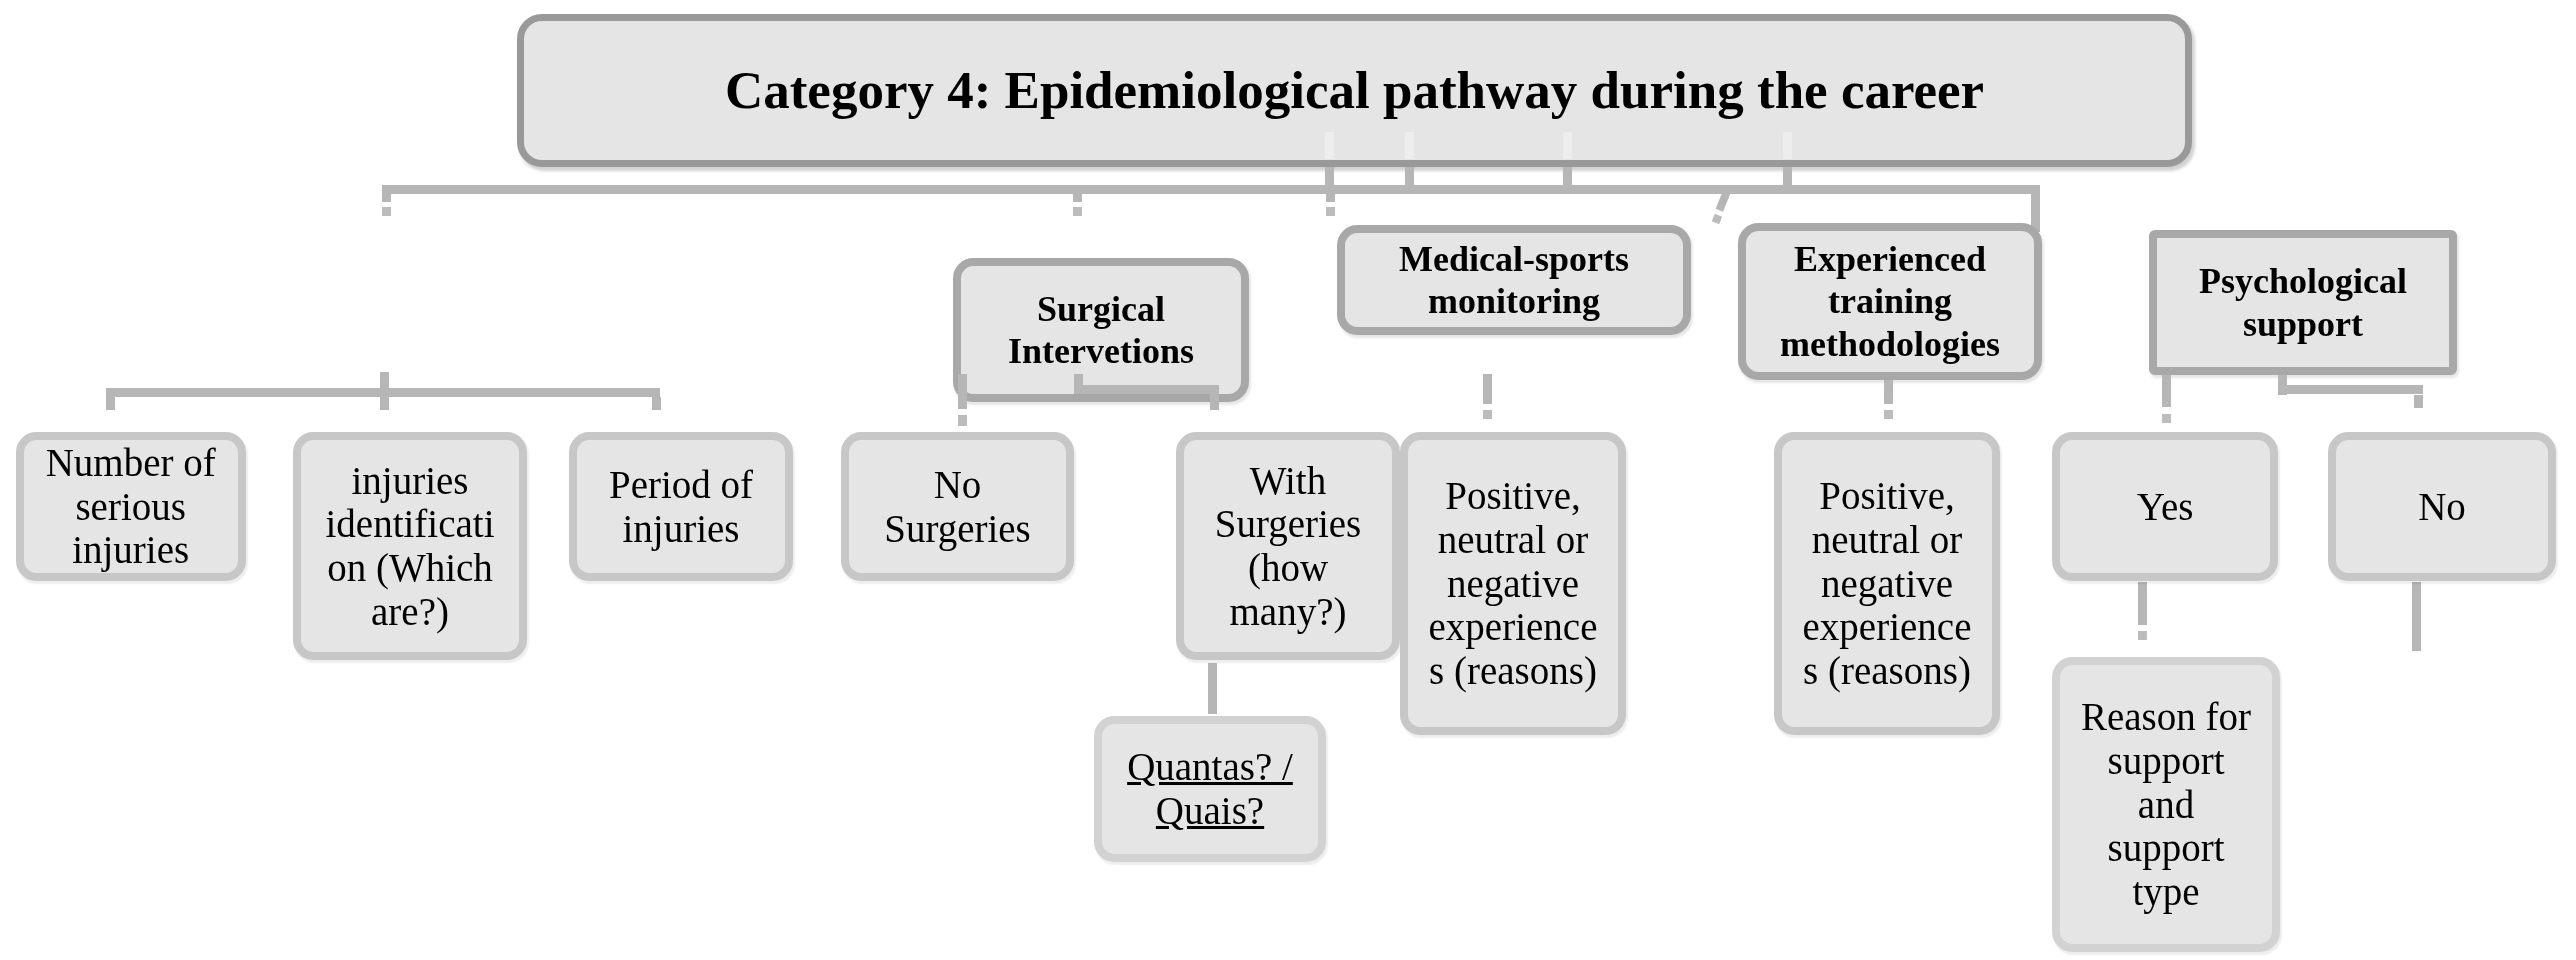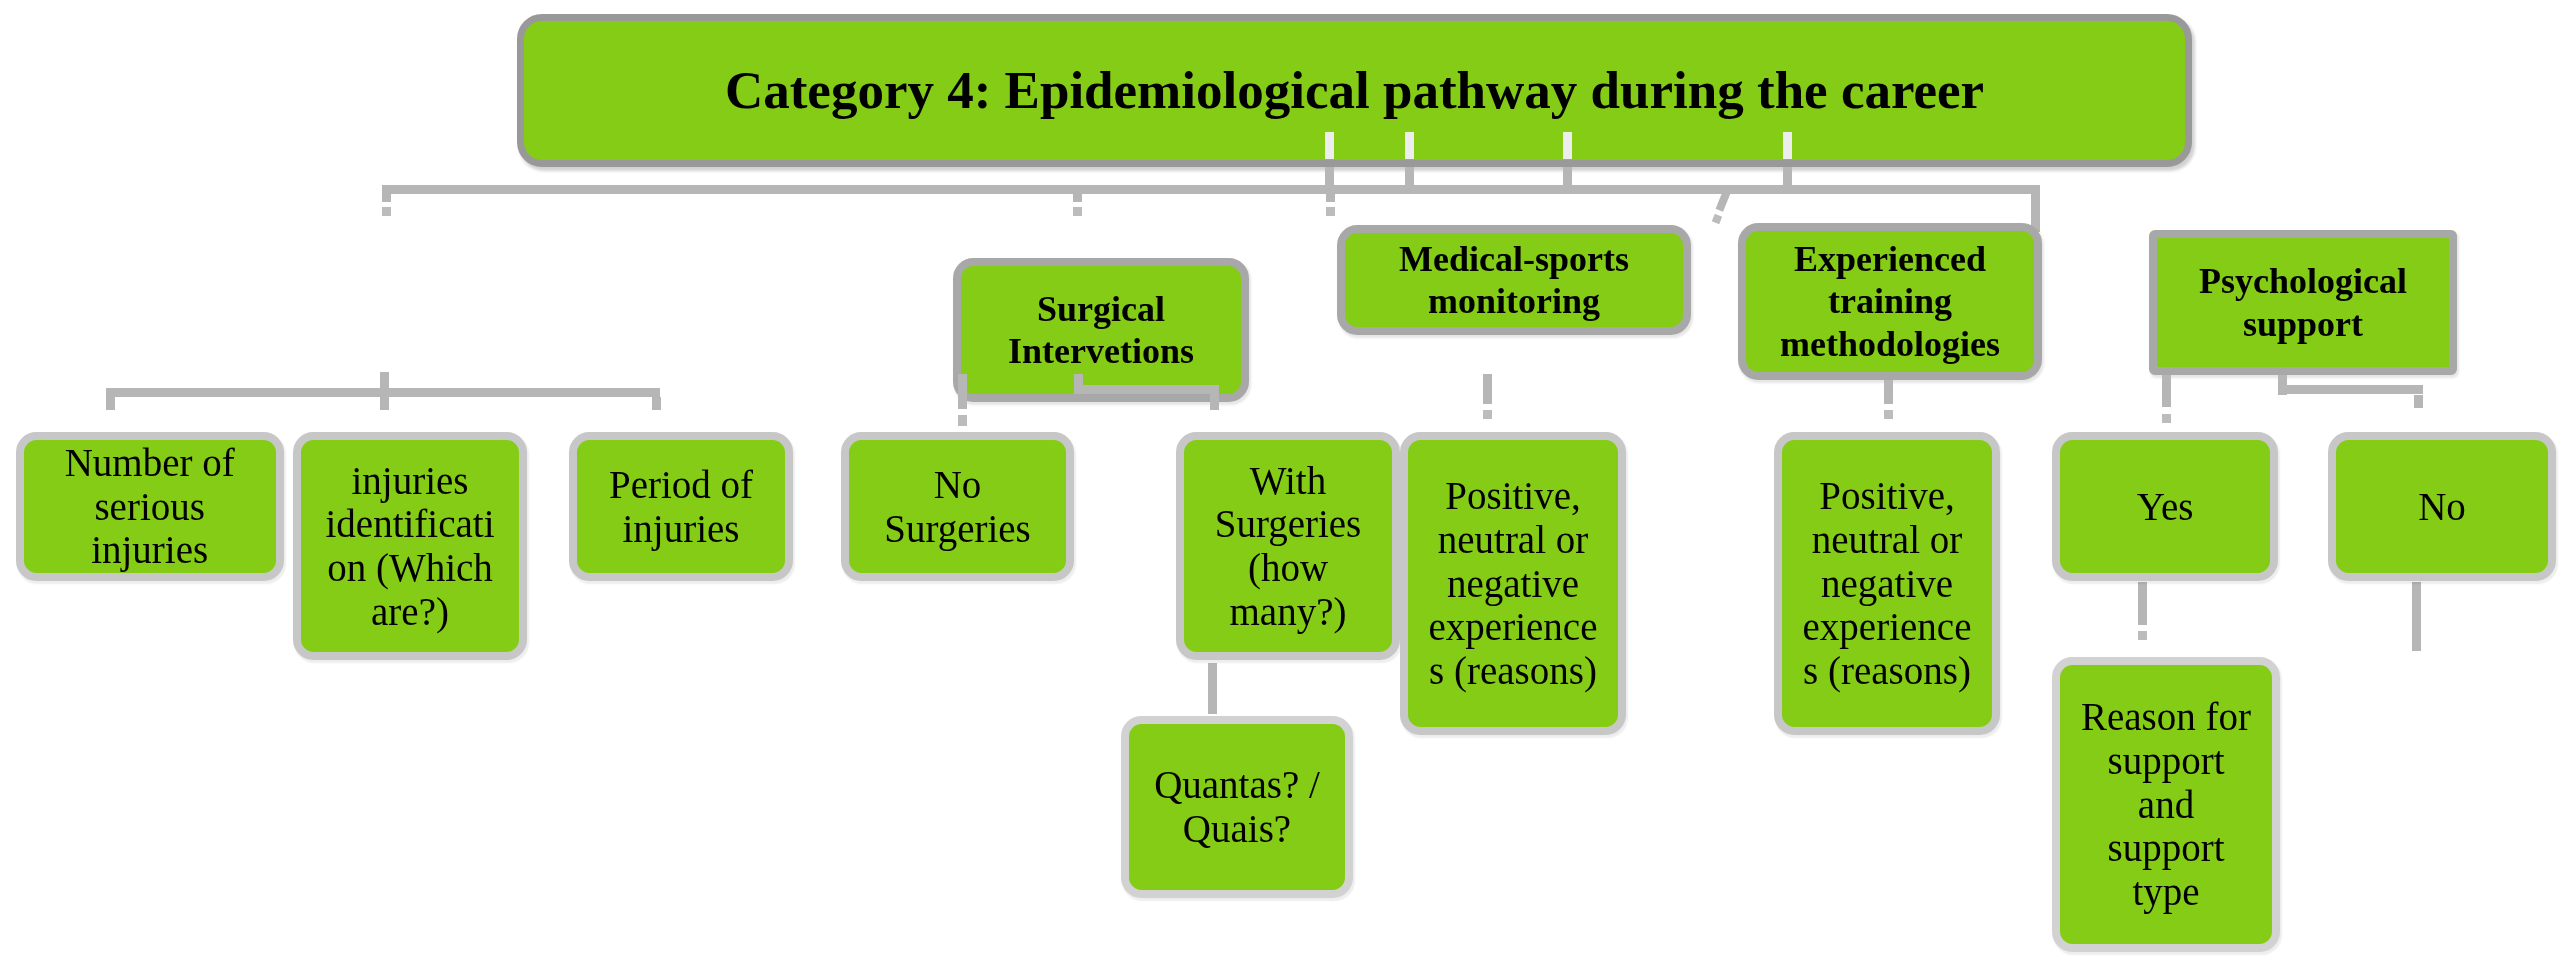--- a/index.html
+++ b/index.html
@@ -5,21 +5,21 @@
   html,body{margin:0;padding:0;background:#ffffff;}
   #canvas{
     position:relative;
     width:2576px;height:961px;
     background:#ffffff;
     font-family:"Liberation Serif", serif;
     overflow:hidden;
   }
   .node{
     position:absolute;
-    background:#84cc16;
+    background:#e5e5e5;
     box-sizing:border-box;
     display:flex;align-items:center;justify-content:center;
     text-align:center;color:#000;
     box-shadow:1.6px 2.4px 2.4px rgba(0,0,0,0.10);
   }
   .node > span{white-space:pre-line;display:block;width:100%;}
   .title{
     border:7.9px solid #999999;border-radius:25px;
     font-weight:bold;font-size:53px;line-height:1.15;
     box-shadow:2.4px 3.1px 3.1px rgba(0,0,0,0.18);
@@ -91,32 +91,32 @@
   #cp-left{left:2162px;top:375px;width:8.6px;height:32px;}
   #cp-left-dot{left:2162px;top:414px;width:8.6px;height:8.6px;}
   #cp-v1{left:2278px;top:375px;width:8.6px;height:19.7px;}
   #cp-h{left:2278px;top:385px;width:145px;height:9.4px;}
   #cp-v2{left:2414px;top:395px;width:9.4px;height:12.6px;}
   #cp-yes{left:2138px;top:582px;width:8.6px;height:43px;}
   #cp-yes-dot{left:2138px;top:631px;width:8.6px;height:8.6px;}
   #cp-no{left:2412px;top:582px;width:8.6px;height:69px;}
 
   
-  #b-number{left:15.7px;top:432px;width:268px;height:149px;}
+  #b-number{left:15.7px;top:432px;width:230px;height:149px;}
   #b-ident{left:293px;top:432px;width:234px;height:228px;padding:0 1.6px;}
   #b-period{left:569px;top:432px;width:224px;height:149px;}
   #b-nosurg{left:841px;top:432px;width:233px;height:149px;}
   #b-withsurg{left:1128px;top:432px;width:224px;height:228px;margin-left:48px;}
   #b-posmed{left:1400px;top:432px;width:226px;height:303px;}
   #b-postrain{left:1774px;top:432px;width:226px;height:303px;}
   #b-yes{left:2052px;top:432px;width:226px;height:149px;}
   #b-no{left:2328px;top:432px;width:228px;height:149px;}
 
   
-  #b-quantas{left:1121px;top:716px;width:232px;height:182px;}
+  #b-quantas{left:1094px;top:716px;width:232px;height:146px;text-decoration:underline;}
   #b-reasonsup{left:2052px;top:657px;width:228px;height:295px;}
   #b-reason{left:2329px;top:657px;width:228px;height:149px;}
 </style>
 </head>
 <body>
 
 <div id="canvas">
 
   <div class="node title" id="b-title">
     <span>Category 4: Epidemiological pathway during the career</span>

